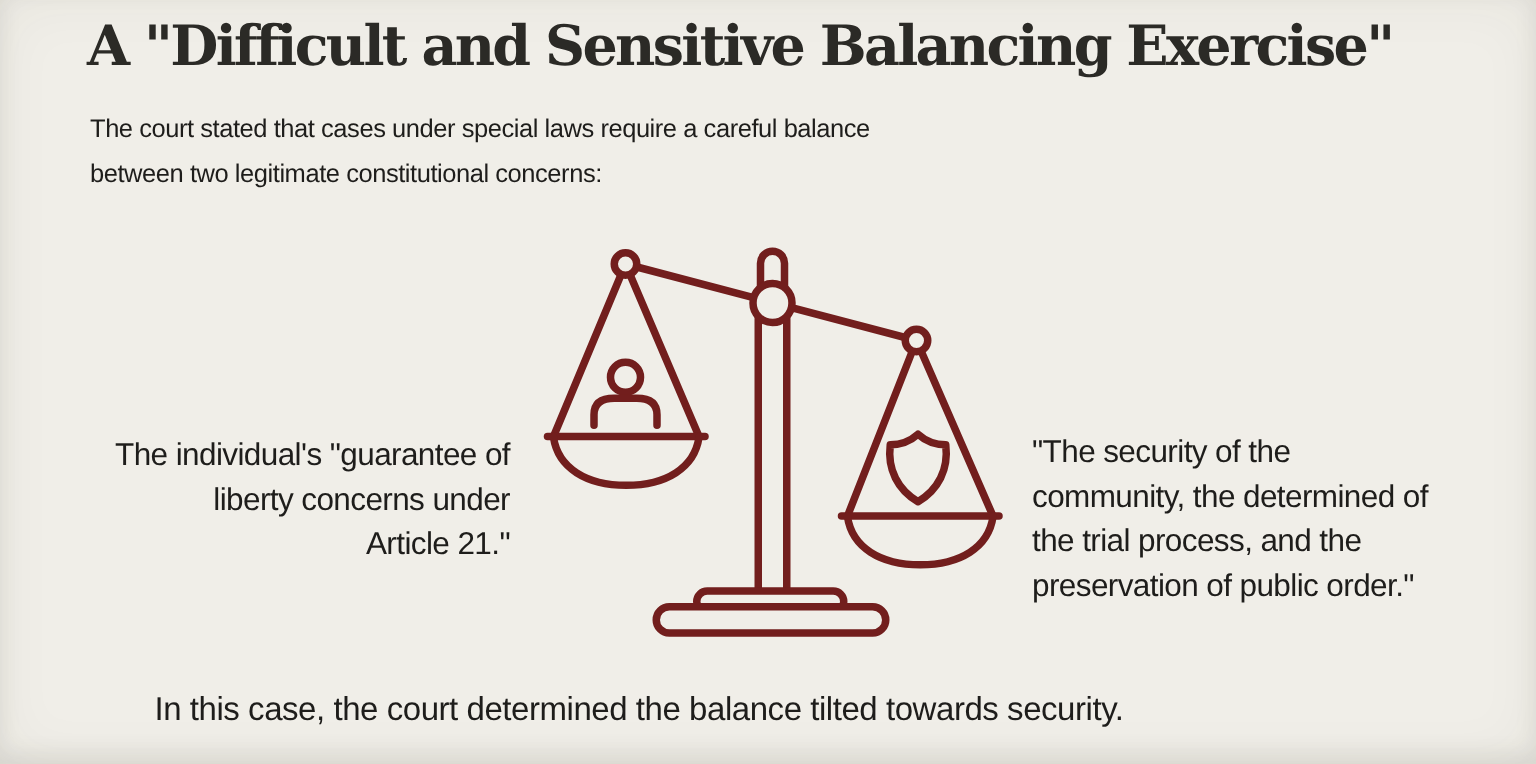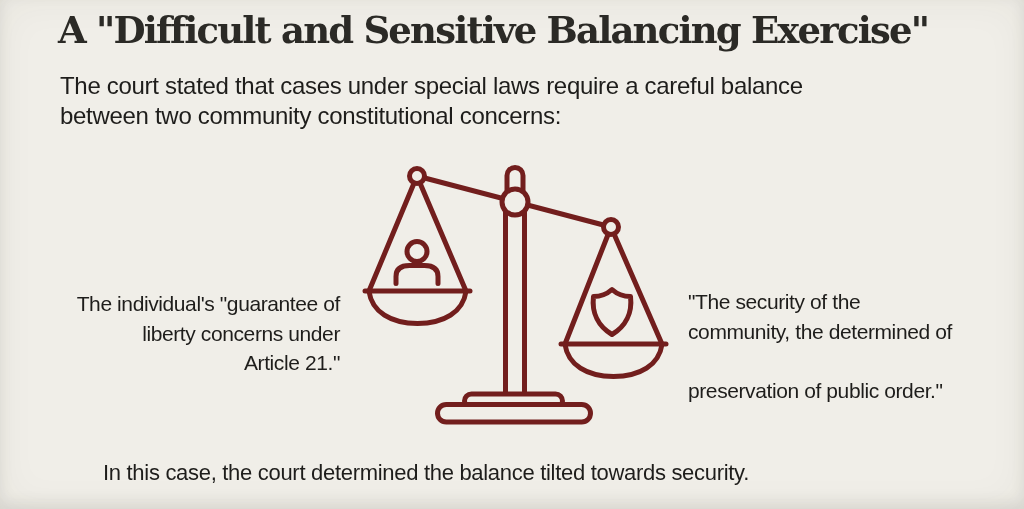--- a/index.html
+++ b/index.html
@@ -29,21 +29,21 @@
     font-size: 37px;
     letter-spacing: -1.8px;
     line-height: 48px;
     color: var(--title-text);
     white-space: nowrap;
   }
   .subtitle {
     position: absolute;
     left: 60px;
     top: 71px;
-    font-size: 24px;
+    font-size: 17px;
     letter-spacing: -0.3px;
     line-height: 30px;
     color: var(--body-text);
   }
   .pan-label {
     position: absolute;
     font-size: 21px;
     letter-spacing: -0.4px;
     line-height: 29.5px;
     color: var(--body-text);
@@ -95,21 +95,21 @@
 </style>
 </head>
 <body>
 
 <div class="canvas">
 
   <h1 class="title">A "Difficult and Sensitive Balancing Exercise"</h1>
 
   <p class="subtitle">
     <span>The court stated that cases under special laws require a careful balance</span><br>
-    <span>between two community constitutional concerns:</span>
+    <span>between two legitimate constitutional concerns:</span>
   </p>
 
   <div class="pan-label left">
     <span>The individual's "guarantee of</span><br>
     <span>liberty concerns under</span><br>
     <span>Article 21."</span>
   </div>
 
   <svg class="scale-svg" viewBox="340 150 370 290" aria-hidden="true">
 
@@ -149,19 +149,19 @@
 
     <g>
       <circle class="f" cx="417" cy="176" r="7.5"></circle>
       <circle class="f" cx="611" cy="227" r="7.5"></circle>
     </g>
   </svg>
 
   <div class="pan-label right">
     <span>"The security of the</span><br>
     <span>community, the determined of</span><br>
-    <br>
+    <span>the trial process, and the</span><br>
     <span>preservation of public order."</span>
   </div>
 
   <div class="conclusion">In this case, the court determined the balance tilted towards security.</div>
 
 </div>
 
 </body></html>

